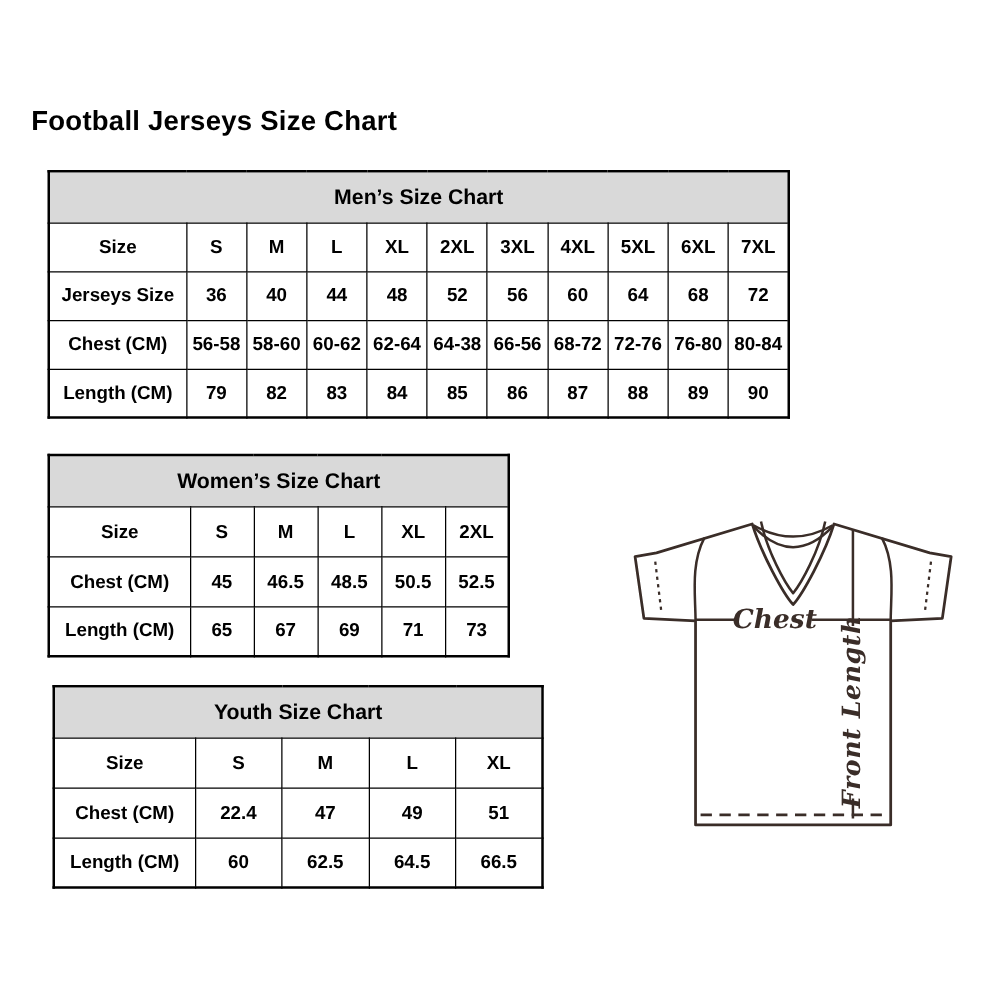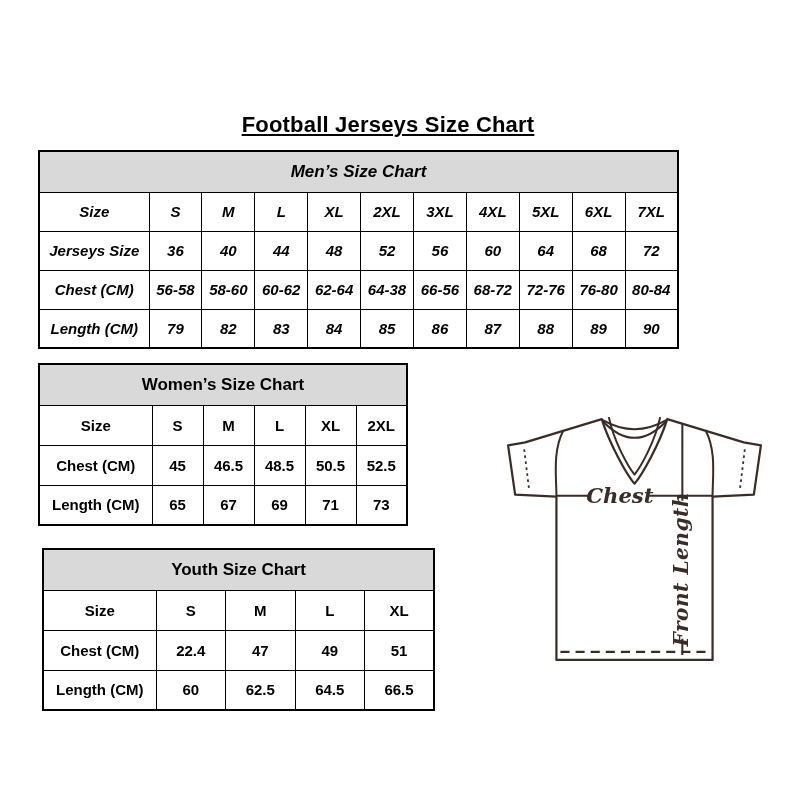--- a/index.html
+++ b/index.html
@@ -5,27 +5,25 @@
   * { margin:0; padding:0; box-sizing:border-box; }
   html,body { width:800px; height:800px; }
   body {
     background:#ffffff;
     font-family:"Liberation Sans", sans-serif;
     position:relative;
     overflow:hidden;
   }
   .page-title {
     position:absolute;
-    left:25px; top:112px; width:726px;
-    text-align:center;
+    left:25px; top:84px; width:726px;
     font-size:22px;
     font-weight:bold;
     color:#000;
     letter-spacing:0.2px;
-    text-decoration:underline;
   }
   table.size-table {
     position:absolute;
     border-collapse:collapse;
     table-layout:fixed;
     background:#fff;
     border:2px solid var(--table-border,#000);
   }
   .size-table th, .size-table td {
     border:1.5px solid var(--table-border,#000);
@@ -35,21 +33,21 @@
     font-size:15px;
     color:#000;
     padding:0;
     overflow:hidden;
   }
   .size-table .tbl-title {
     background:var(--table-header-bg,#d9d9d9);
     font-size:17px;
     height:41px;
   }
-  .mens   { left:38px; top:150px; width:641px;font-style:italic; }
+  .mens   { left:38px; top:136px; width:594px; }
   .mens   tr { height:39px; }
   .mens   .col-label { width:110px; }
   .womens { left:38px; top:363px; width:370px; }
   .womens tr { height:40px; }
   .womens .col-label { width:113px; }
   .youth  { left:42px; top:548px; width:393px; }
   .youth  tr { height:40px; }
   .youth  .col-label { width:113px; }
 
   svg.jersey { position:absolute; left:501px; top:396px; width:268px; height:276px; }

